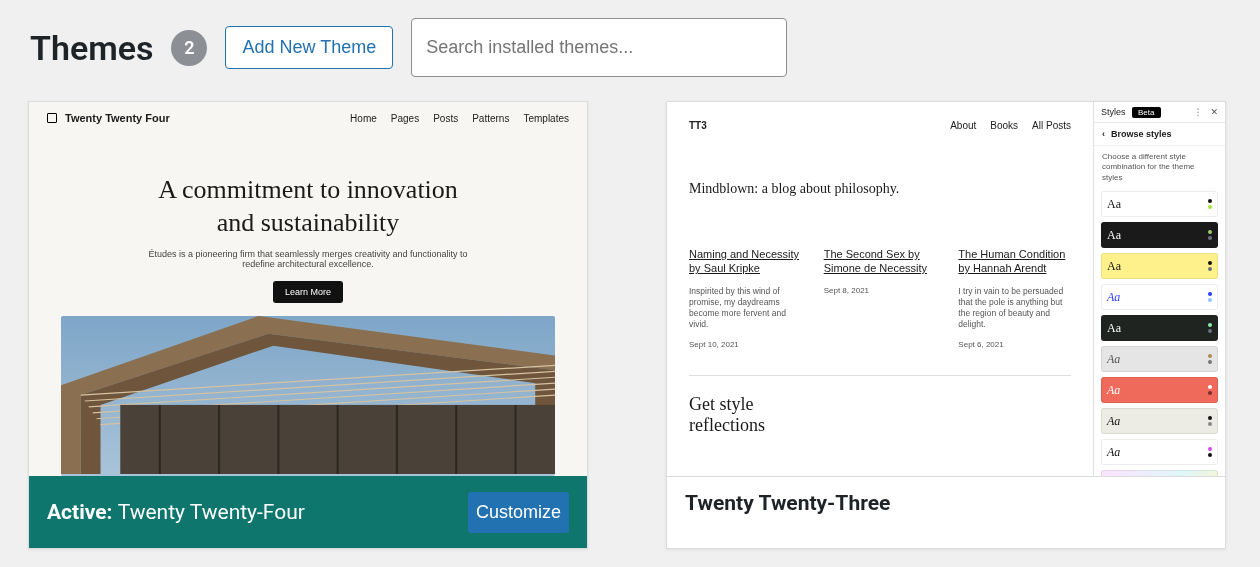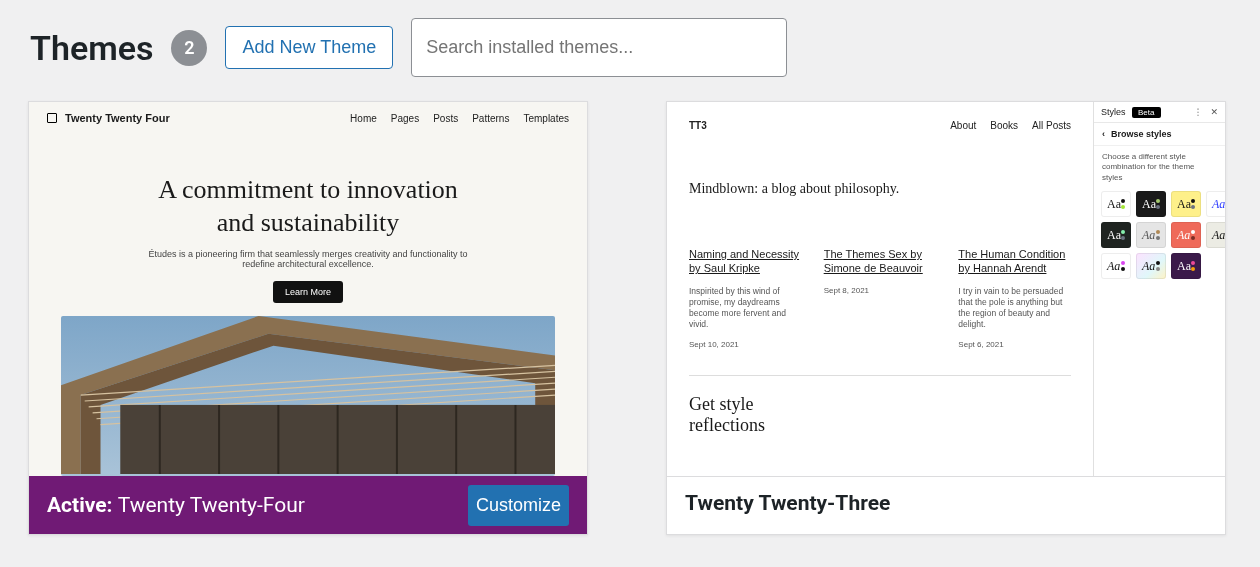--- a/index.html
+++ b/index.html
@@ -59,21 +59,21 @@
     height:374px;
     background:#f6f7f7;
     position:relative;overflow:hidden;
   }
   .footer{
     height:52px;display:flex;align-items:center;
     padding:0 18px;justify-content:space-between;
     background:#fff;border-top:1px solid var(--border);
   }
   .theme-card.active .footer{
-    background:#701a75;color:#fff;border-top:none;height:58px;
+    background:#0f766e;color:#fff;border-top:none;height:72px;
   }
   .title{font-size:21px;font-weight:700}
   .active .title .prefix{font-weight:700}
   .active .title .name{font-weight:400}
   .customize{
     background:#2271b1;color:#fff;border:none;
     border-radius:3px;padding:10px 8px;font-size:18px;cursor:pointer;
   }
 
   
@@ -102,21 +102,21 @@
   .p23 .col .date{font-size:8px;color:#555}
   .p23 .divider{height:1px;background:#ddd;margin:26px 0 18px}
   .p23 .cta2{font-family:Georgia,serif;font-size:18px;font-weight:400;line-height:1.2}
 
   .p23 .styles-panel{width:132px;border-left:1px solid #e0e0e0;background:#fff;display:flex;flex-direction:column}
   .p23 .sp-head{display:flex;align-items:center;justify-content:space-between;padding:5px 7px;border-bottom:1px solid #e8e8e8;font-size:9px}
   .p23 .sp-head .beta{background:#000;color:#fff;border-radius:2px;padding:1px 6px;font-size:8px;margin-left:4px}
   .p23 .sp-head .icons{display:flex;gap:8px;color:#555;cursor:default}
   .p23 .sp-sub{padding:6px 8px;font-size:9px;font-weight:600;display:flex;align-items:center;gap:6px;border-bottom:1px solid #f0f0f0}
   .p23 .sp-desc{padding:6px 8px 4px;font-size:8px;color:#555;line-height:1.3}
-  .p23 .swatch-grid{display:grid;grid-template-columns:1fr 1fr 1fr 1fr;gap:5px;padding:4px 7px}
+  .p23 .swatch-grid{display:grid;grid-template-columns:1fr;gap:5px;padding:4px 7px}
   .p23 .swatch{height:26px;border-radius:3px;display:flex;align-items:center;padding:0 6px;font-family:Georgia,serif;font-size:12px;justify-content:space-between;box-shadow:0 0 0 1px rgba(0,0,0,.07) inset}
   .p23 .swatch .dots{display:flex;flex-direction:column;gap:2px}
   .p23 .swatch .dot{width:4px;height:4px;border-radius:50%}
 </style>
 </head>
 <body>
 
 <div class="head">
   <h1>Themes</h1>
   <span class="count-badge">2</span>
@@ -195,21 +195,21 @@
             </div>
           </div>
           <h2>Mindblown: a blog about philosophy.</h2>
           <div class="cols">
             <div class="col">
               <h3>Naming and Necessity by Saul Kripke</h3>
               <p>Inspirited by this wind of promise, my daydreams become more fervent and vivid.</p>
               <div class="date">Sept 10, 2021</div>
             </div>
             <div class="col">
-              <h3>The Themes Sex by Simone de Beauvoir</h3>
+              <h3>The Second Sex by Simone de Necessity</h3>
               <div class="date">Sept 8, 2021</div>
             </div>
             <div class="col">
               <h3>The Human Condition by Hannah Arendt</h3>
               <p>I try in vain to be persuaded that the pole is anything but the region of beauty and delight.</p>
               <div class="date">Sept 6, 2021</div>
             </div>
           </div>
           <div class="divider"></div>
           <div class="cta2">

